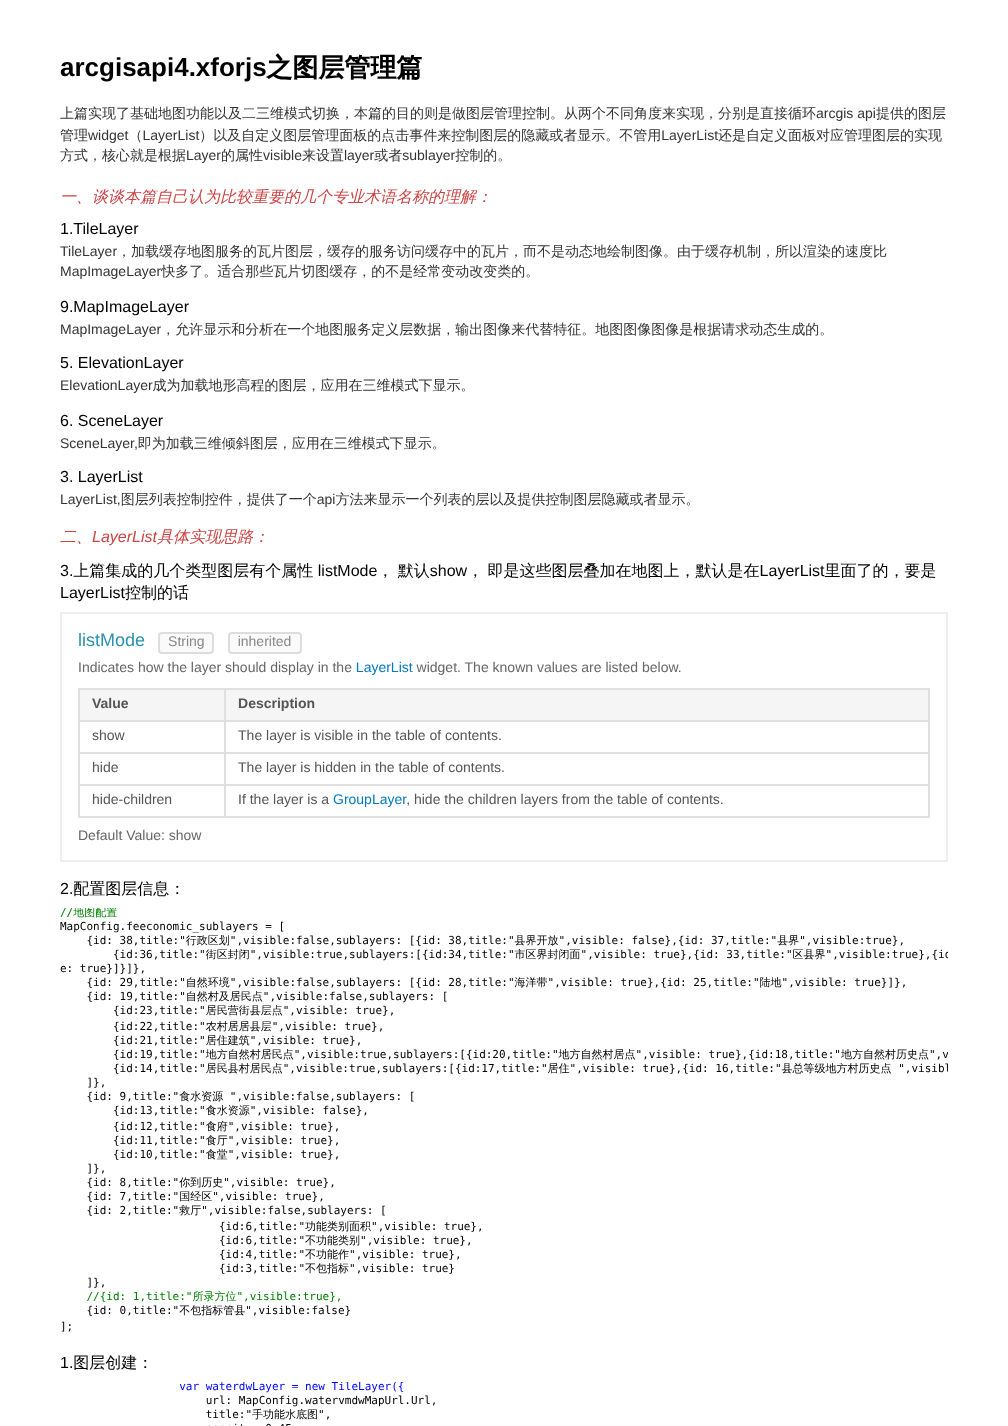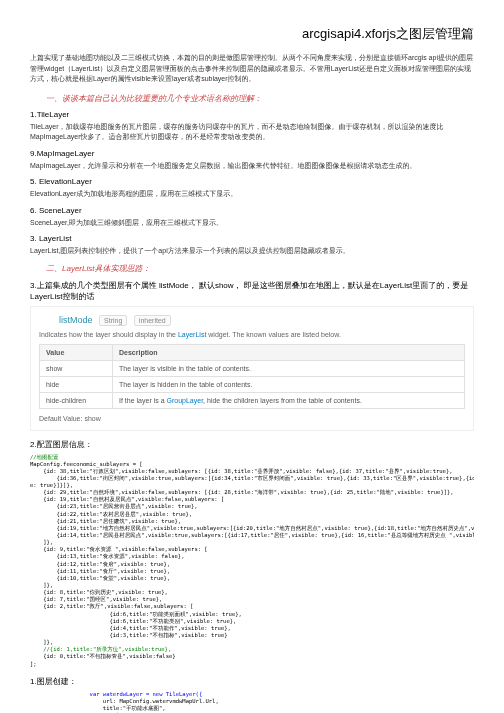--- a/index.html
+++ b/index.html
@@ -1,35 +1,35 @@
 <!DOCTYPE html>
 <html><head>
 <meta charset="utf-8">
 <style>
 * { margin:0; padding:0; box-sizing:border-box; }
 body { width:504px; font-family:Arial,"Microsoft YaHei",sans-serif; font-size:8px; color:#333; background:#fff; padding:10px 30px; }
-h1 { text-align:right; font-size:13px; font-weight:normal; margin:15px 0 10px; color:#000; }
+h1 { text-align:left; font-size:13px; font-weight:bold; margin:15px 0 10px; color:#000; }
 .intro { font-size:7px; line-height:1.5; margin-bottom:8px; }
-.sec-hdr { color:#c44; font-size:8px; font-style:italic; margin:6px 16px 4px; }
+.sec-hdr { color:#c44; font-size:8px; font-style:italic; margin:6px 0 4px; }
 .sub-hdr { font-size:8px; font-weight:normal; margin:6px 0 3px; color:#000; }
 .body-txt { font-size:7px; line-height:1.5; margin-bottom:4px; }
 .api-box { border:1px solid #eee; padding:8px; margin:4px 0 8px; background:#fff; }
 .api-title { font-size:9px; margin-bottom:6px; }
 .tag { font-size:7px; padding:1px 4px; border:1px solid #ddd; border-radius:2px; margin-left:4px; color:#888; background:#fafafa; }
 .api-desc { font-size:7px; color:#666; margin-bottom:6px; }
 .api-link { color:#0079c1; }
 table.api-tbl { width:100%; border-collapse:collapse; font-size:7px; }
 table.api-tbl th, table.api-tbl td { border:1px solid #e0e0e0; padding:4px 6px; text-align:left; color:#555; }
 table.api-tbl th { background:#f5f5f5; }
 .default-val { font-size:7px; color:#666; margin-top:6px; }
 .code-blk { font-family:Consolas,Menlo,monospace; font-size:5.5px; line-height:1.3; white-space:pre; margin:4px 0 8px; color:#333; overflow:hidden; }
 .c-black { color:#000; }
 .c-green { color:#008000; }
 .c-blue { color:#00f; }
-.c-teal { color:#2b91af;margin-left:20px; }
+.c-teal { color:#2b91af; }
 </style>
 </head>
 <body>
 
 <h1>arcgisapi4.xforjs之图层管理篇</h1>
 
 <p class="intro">上篇实现了基础地图功能以及二三维模式切换，本篇的目的则是做图层管理控制。从两个不同角度来实现，分别是直接循环arcgis api提供的图层管理widget（LayerList）以及自定义图层管理面板的点击事件来控制图层的隐藏或者显示。不管用LayerList还是自定义面板对应管理图层的实现方式，核心就是根据Layer的属性visible来设置layer或者sublayer控制的。</p>
 
 <div class="sec-hdr">一、谈谈本篇自己认为比较重要的几个专业术语名称的理解：</div>
 

